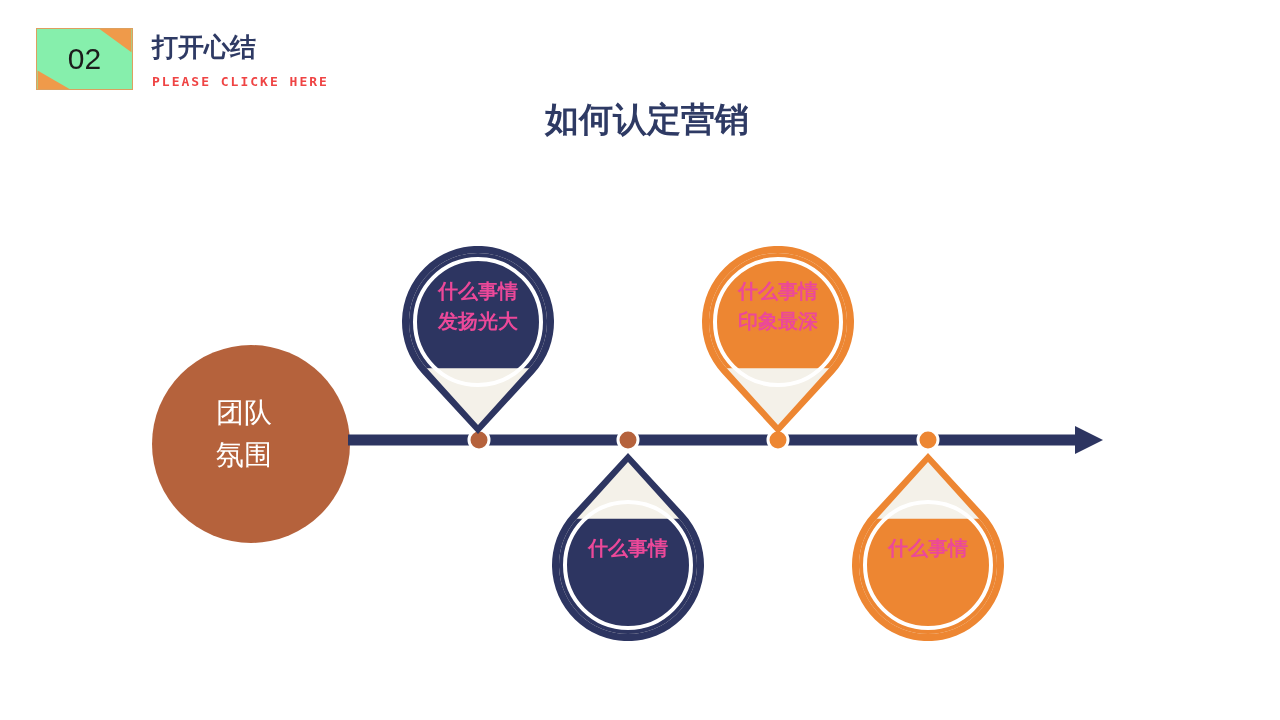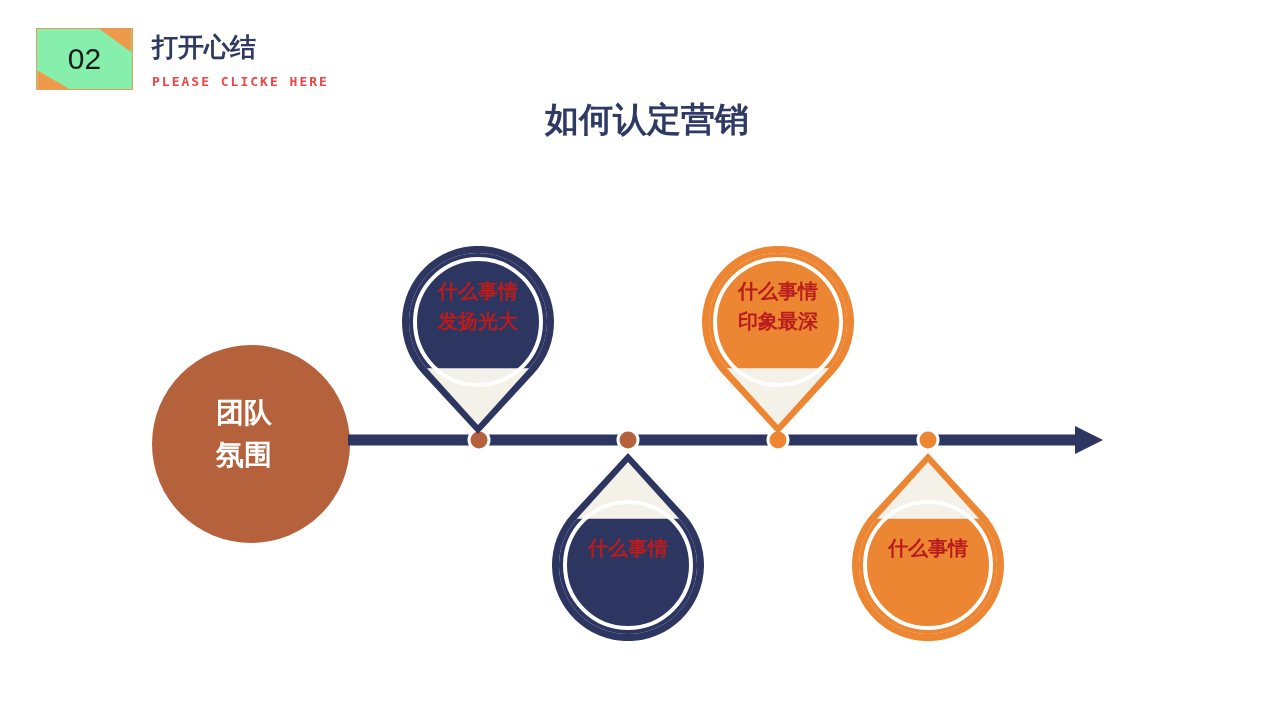--- a/index.html
+++ b/index.html
@@ -32,31 +32,31 @@
     position:absolute; left:0; top:97px; width:1260px; text-align:center;
     font-size:34px; font-weight:700; color:#2e3a64;margin-left:17px;
   }
 
   
   .center-circle {
     position:absolute; left:152px; top:345px; width:198px; height:198px;
     border-radius:50%; background:#b5623c;
     display:flex; flex-direction:column; align-items:center; justify-content:center;
     box-sizing:border-box; padding:0 14px 20px 0;
-    color:#ffffff; font-size:28px; font-weight:700; line-height:42px; text-align:center;
+    color:#ffffff; font-size:28px; font-weight:400; line-height:42px; text-align:center;
   }
 
   .timeline-svg { position:absolute; left:340px; top:410px; }
 
   .pin { position:absolute; width:160px; height:190px; }
   .pin-shape { position:absolute; left:0; top:0; width:160px; height:190px; }
   .pin-bottom .pin-shape { transform:scaleY(-1); }
   .pin-text {
     position:absolute; left:0; width:160px; text-align:center;
-    color:#b91c1c; font-size:20px; font-weight:700; line-height:30px;
+    color:#ec4899; font-size:20px; font-weight:700; line-height:30px;
   }
   .pin-top    .pin-text { top:30px; }
   .pin-bottom .pin-text { top:82px; }
   .pin-1 { left:398px; top:246px; }
   .pin-2 { left:548px; top:451px; }
   .pin-3 { left:698px; top:246px; }
   .pin-4 { left:848px; top:451px; }
 </style>
 </head>
 <body>

